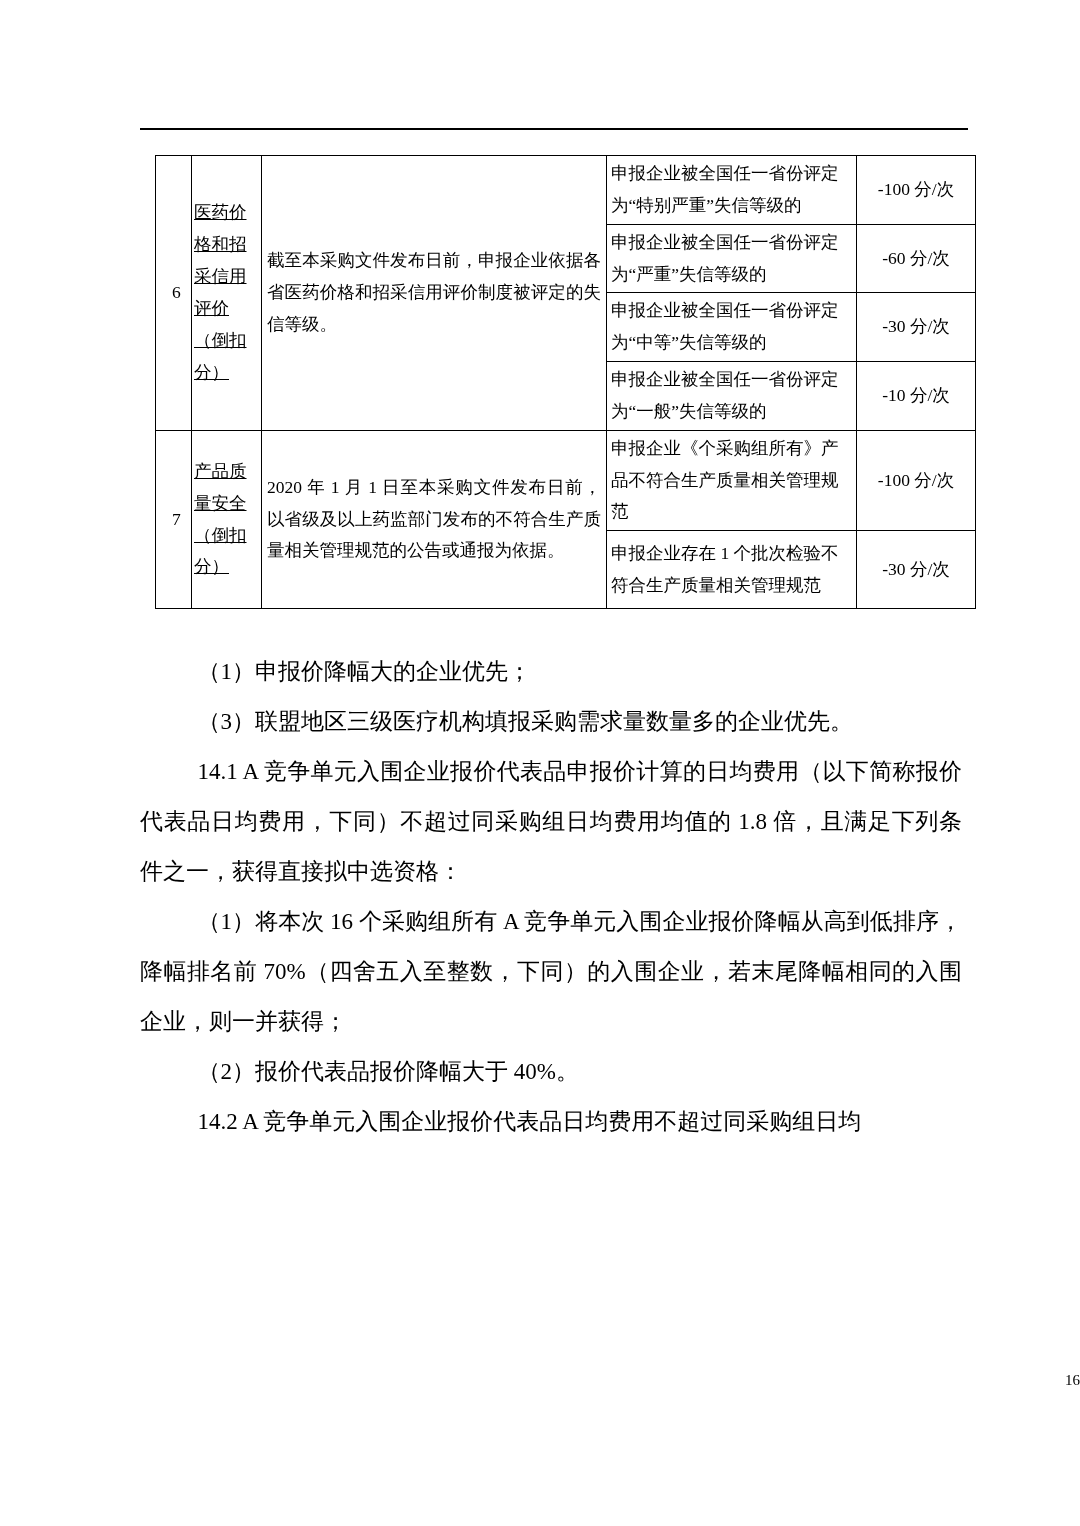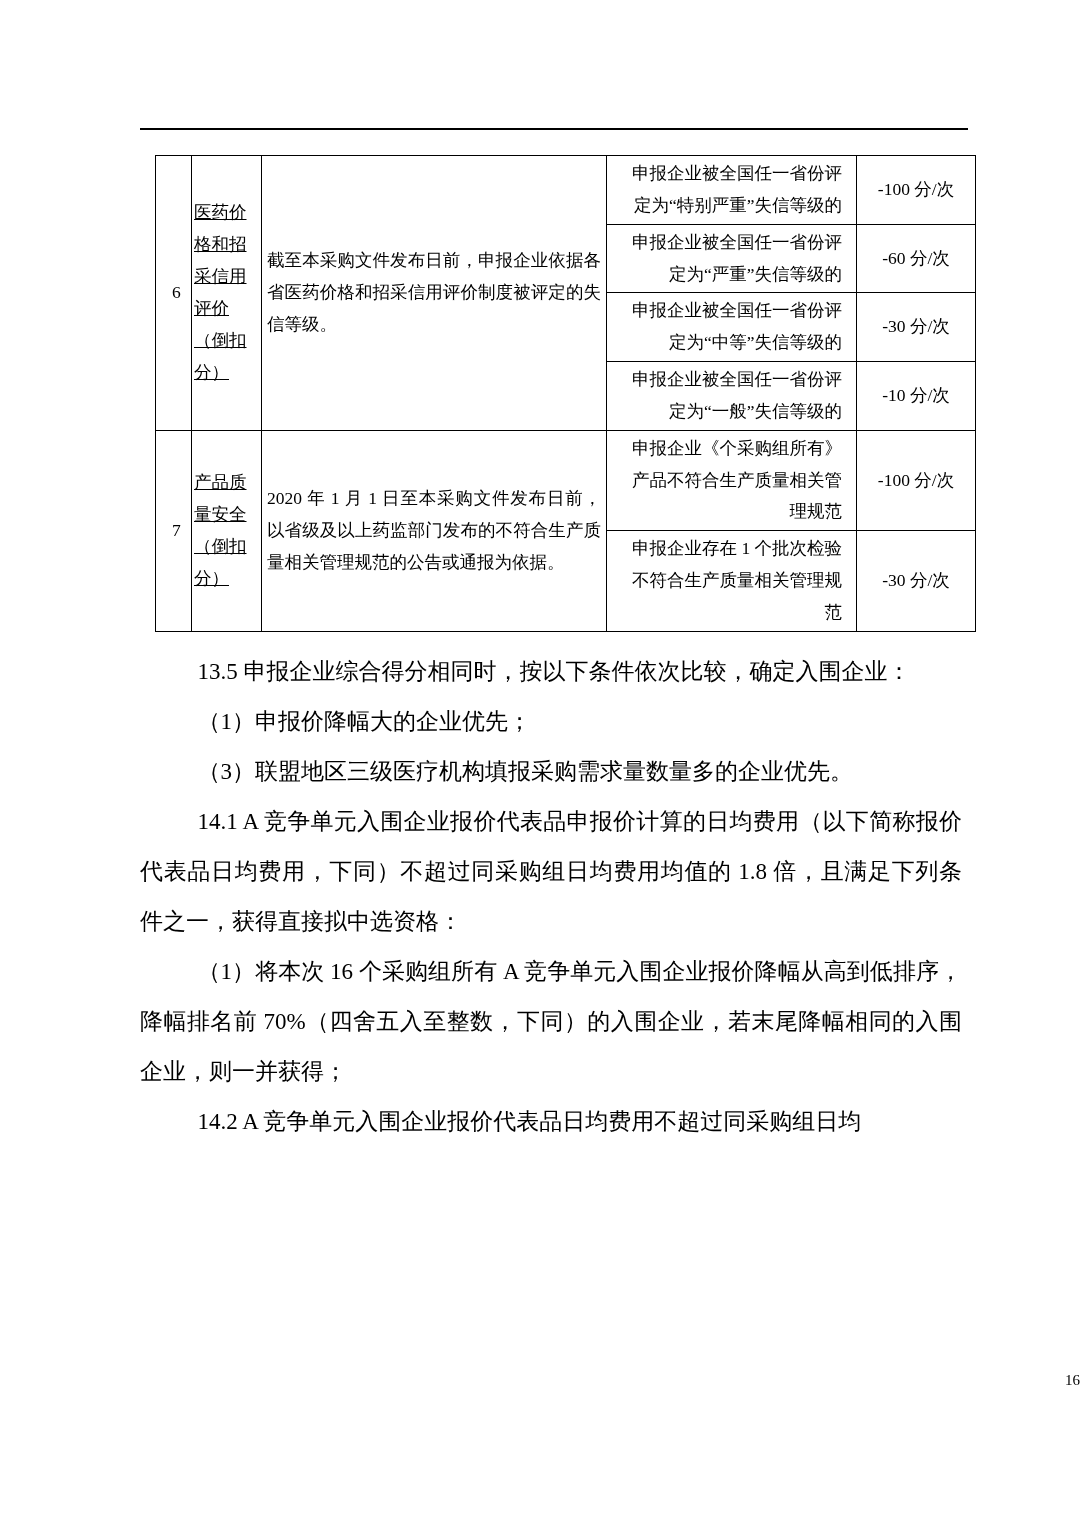--- a/index.html
+++ b/index.html
@@ -44,21 +44,21 @@
   .score-table td {
     border: 1.5px solid #000;
     line-height: 1.82;
     vertical-align: middle;
     padding: 2px 16px;
     word-break: break-word;
   }
   td.c-no   { text-align: center; }
   td.c-cat  { padding: 2px 2px; text-decoration: underline; }
   td.c-desc { text-align: justify; padding: 2px 5px; }
-  td.c-crit { text-align: right; padding: 2px 14px; margin-top: 28px; }
+  td.c-crit { text-align: left; padding: 2px 4px; margin-top: 28px; }
   td.c-score{ text-align: center; white-space: nowrap; }
 
   .body-text {
     position: absolute;
     left: 140px;
     top: 647px;
     width: 822px;
     font-size: 23px;
     line-height: 50px;
     text-align: justify;
@@ -118,23 +118,23 @@
         <td class="c-score">-100 分/次</td>
       </tr>
       <tr style="height:78px">
         <td class="c-crit">申报企业存在 1 个批次检验不符合生产质量相关管理规范</td>
         <td class="c-score">-30 分/次</td>
       </tr>
     </tbody>
   </table>
 
   <div class="body-text">
-    <p class="para">13.5 申报企业综合得分相同时，按以下条件依次比较，确定入围企业：</p>
     <p class="para">（1）申报价降幅大的企业优先；</p>
     <p class="para">（3）联盟地区三级医疗机构填报采购需求量数量多的企业优先。</p>
     <p class="para">14.1 A 竞争单元入围企业报价代表品申报价计算的日均费用（以下简称报价代表品日均费用，下同）不超过同采购组日均费用均值的 1.8 倍，且满足下列条件之一，获得直接拟中选资格：</p>
     <p class="para">（1）将本次 16 个采购组所有 A 竞争单元入围企业报价降幅从高到低排序，降幅排名前 70%（四舍五入至整数，下同）的入围企业，若末尾降幅相同的入围企业，则一并获得；</p>
+    <p class="para">（2）报价代表品报价降幅大于 40%。</p>
     <p class="para">14.2 A 竞争单元入围企业报价代表品日均费用不超过同采购组日均</p>
   </div>
 
   <div class="footer">16</div>
 
 </div>
 
 </body></html>

